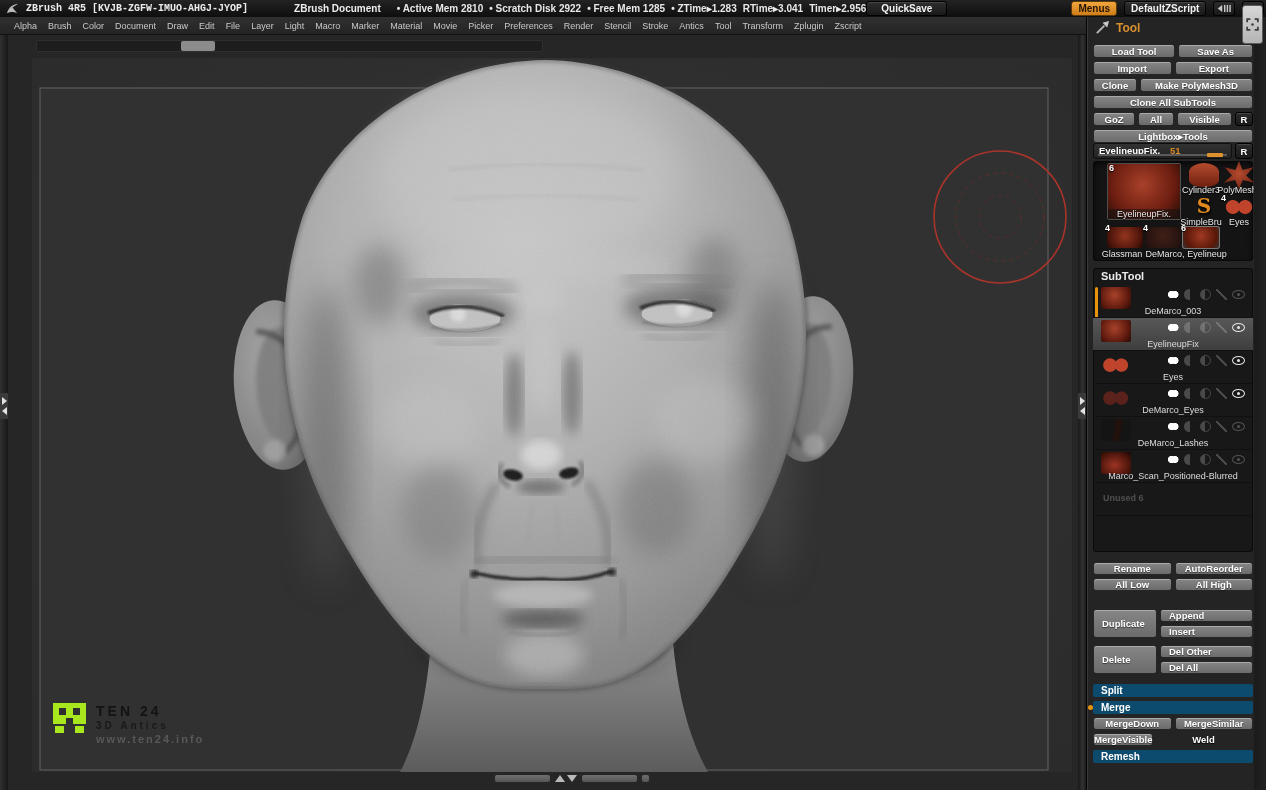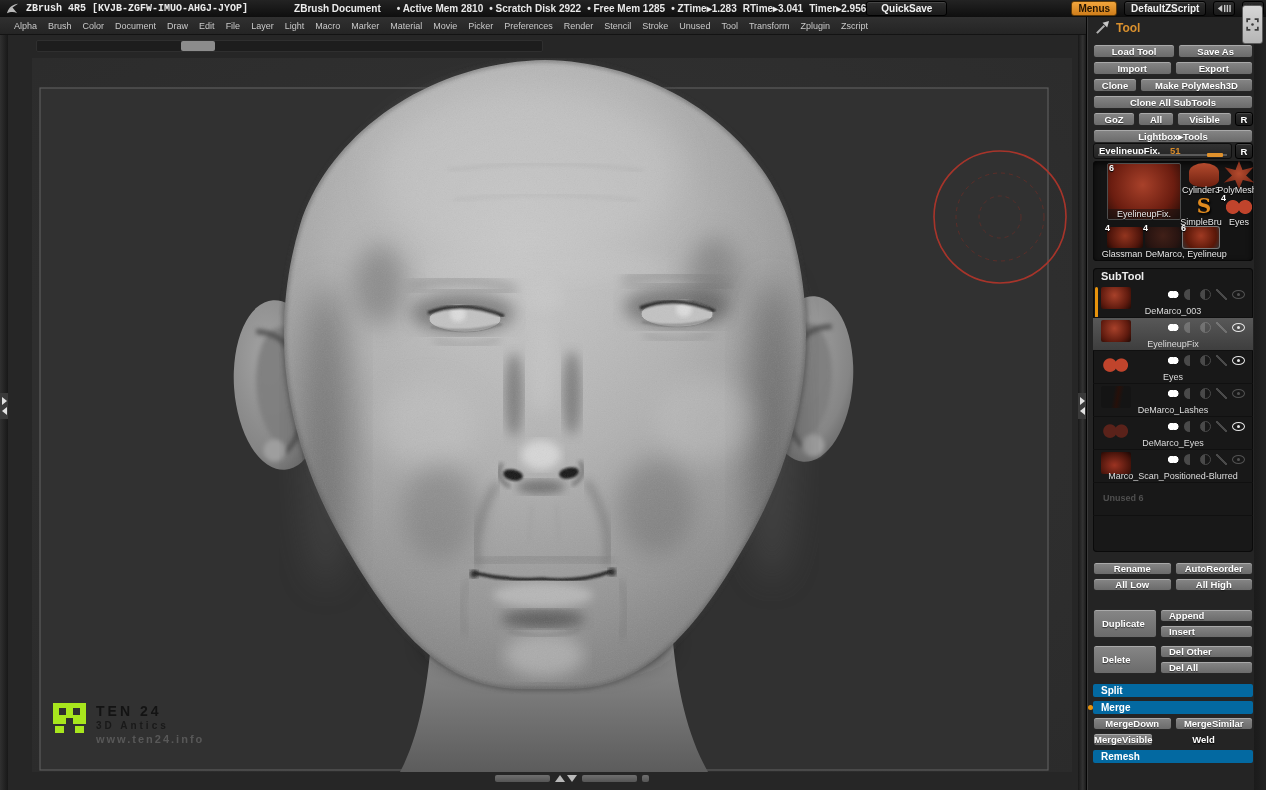--- a/index.html
+++ b/index.html
@@ -138,21 +138,21 @@
   .arrow-btn{height:13px;line-height:12px;font-size:10px;}
   .icon-up::before{content:"↑";} .icon-down::before{content:"↓";}
   .icon-curve::before{content:"↷";} .icon-branch::before{content:"↳";}
   .arow{display:flex;gap:3px;margin-top:3px;}
   .arow .zb-btn{flex:1;height:13px;line-height:12px;}
   .sp16{height:15px;} .sp6{height:6px;} .sp4{height:4px;}
   .dgrid{display:grid;grid-template-columns:64px 1fr;gap:3px;margin-top:3px;}
   .dgrid .tall{height:29px;line-height:28px;}
   .dcol{display:flex;flex-direction:column;gap:3px;}
   .dcol .zb-btn{height:13px;line-height:12px;}
-  .sec-header{margin-top:4px;height:13px;background:#0369a1;border-radius:2px;color:#fff;
+  .sec-header{margin-top:4px;height:13px;background:#0c4a6e;border-radius:2px;color:#fff;
     font-size:10px;font-weight:bold;padding-left:8px;line-height:13px;position:relative;}
   .sec-header.bullet::before{content:"";position:absolute;left:-5px;top:4px;width:5px;height:5px;border-radius:50%;background:#e8930c;}
   .mrow{display:flex;gap:3px;margin-top:3px;}
   .mrow .zb-btn{flex:1;height:13px;line-height:12px;}
   .txt-btn{flex:0 0 38px;color:#fff;font-size:9.5px;font-weight:bold;text-align:center;line-height:13px;
     text-shadow:0 1px 1px #000;cursor:pointer;margin-left:28px;}
 </style>
 </head>
 <body>
 <div id="app">
@@ -235,21 +235,21 @@
       <span class="menu-item">Light</span>
       <span class="menu-item">Macro</span>
       <span class="menu-item">Marker</span>
       <span class="menu-item">Material</span>
       <span class="menu-item">Movie</span>
       <span class="menu-item">Picker</span>
       <span class="menu-item">Preferences</span>
       <span class="menu-item">Render</span>
       <span class="menu-item">Stencil</span>
       <span class="menu-item">Stroke</span>
-      <span class="menu-item">Unused</span>
+      <span class="menu-item">Antics</span>
       <span class="menu-item">Tool</span>
       <span class="menu-item">Transform</span>
       <span class="menu-item">Zplugin</span>
       <span class="menu-item">Zscript</span>
     </div>
 
 <div class="doc">
   <svg class="doc-svg" width="1070" height="755" viewBox="0 0 1070 755">
     <defs>
       <radialGradient id="gCanvas" cx="50%" cy="45%" r="75%">
@@ -546,41 +546,41 @@
           <span class="tgl tgl-pair"></span>
           <span class="tgl tgl-moon"></span>
           <span class="tgl tgl-half"></span>
           <span class="tgl tgl-brush"></span>
           <span class="tgl tgl-eye on"></span>
         </span>
         <span class="sub-name">Eyes</span>
       </div>
 
       <div class="sub-item">
+        <span class="sub-thumb st-eyes-dim"></span>
+        <span class="tgl-row">
+          <span class="tgl tgl-pair"></span>
+          <span class="tgl tgl-moon"></span>
+          <span class="tgl tgl-half"></span>
+          <span class="tgl tgl-brush"></span>
+          <span class="tgl tgl-eye on"></span>
+        </span>
+        <span class="sub-name">DeMarco_Eyes</span>
+      </div>
+
+      <div class="sub-item">
         <span class="sub-thumb st-dark"></span>
         <span class="tgl-row">
           <span class="tgl tgl-pair"></span>
           <span class="tgl tgl-moon"></span>
           <span class="tgl tgl-half"></span>
           <span class="tgl tgl-brush"></span>
           <span class="tgl tgl-eye"></span>
         </span>
         <span class="sub-name">DeMarco_Lashes</span>
-      </div>
-
-      <div class="sub-item">
-        <span class="sub-thumb st-eyes-dim"></span>
-        <span class="tgl-row">
-          <span class="tgl tgl-pair"></span>
-          <span class="tgl tgl-moon"></span>
-          <span class="tgl tgl-half"></span>
-          <span class="tgl tgl-brush"></span>
-          <span class="tgl tgl-eye on"></span>
-        </span>
-        <span class="sub-name">DeMarco_Eyes</span>
       </div>
 
       <div class="sub-item">
         <span class="sub-thumb st-blob"></span>
         <span class="tgl-row">
           <span class="tgl tgl-pair"></span>
           <span class="tgl tgl-moon"></span>
           <span class="tgl tgl-half"></span>
           <span class="tgl tgl-brush"></span>
           <span class="tgl tgl-eye"></span>

